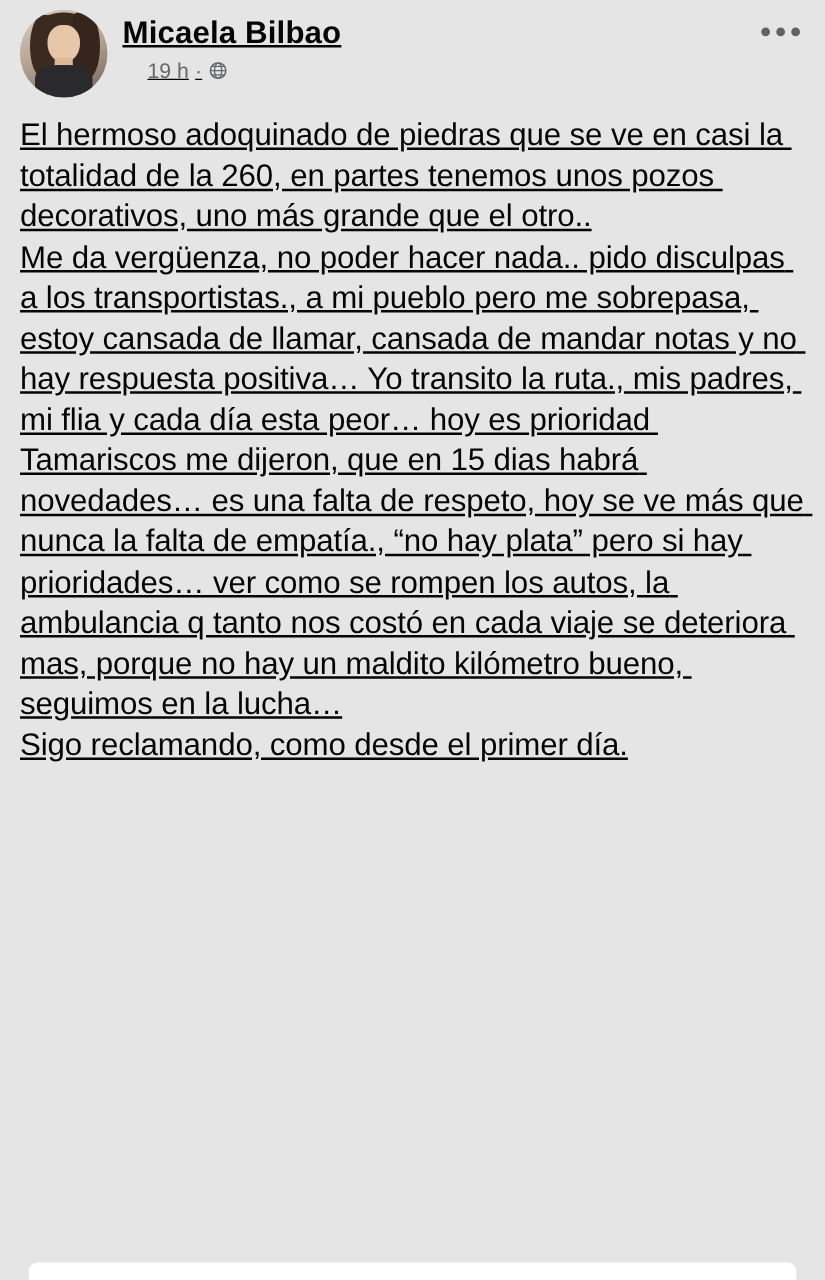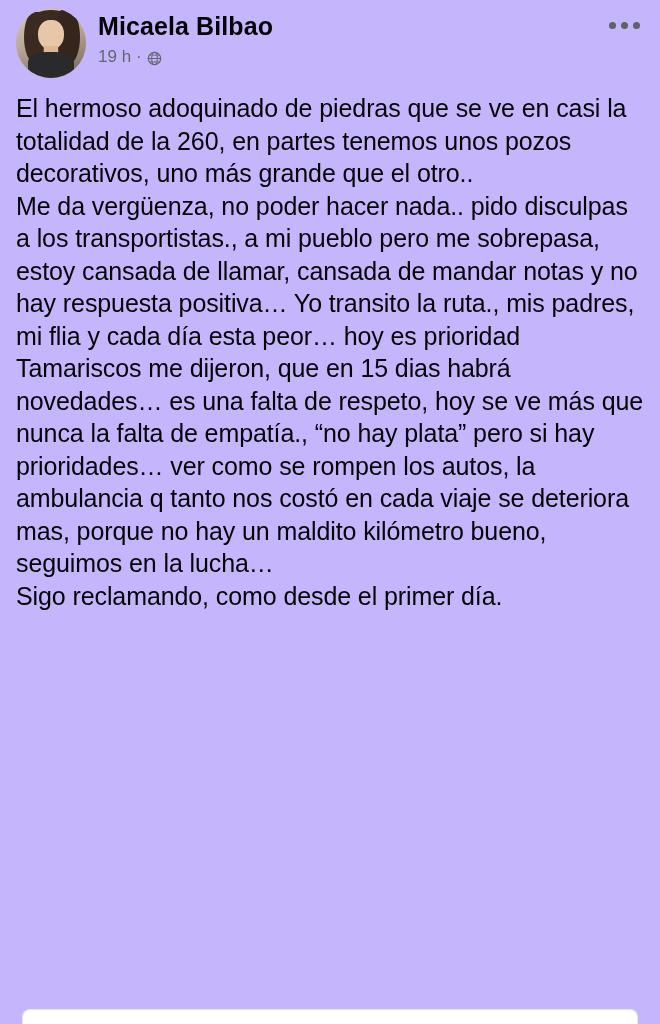--- a/index.html
+++ b/index.html
@@ -12,22 +12,23 @@
     height: 1024px;
     font-family: "Liberation Sans", sans-serif;
     color: #050505;
     overflow: hidden;
   }
 
   .post {
     width: 660px;
     height: 1024px;
     box-sizing: border-box;
-    background: #c4b5fd;
-    position: relative;
+    background: #e5e5e5;
+    position: relative;
+    text-decoration: underline;
   }
 
   
   .post-header {
     display: flex;
     align-items: flex-start;
     padding: 8px 16px 0 16px;
     position: relative;
   }
 
@@ -113,24 +114,25 @@
   .author-name {
     font-size: 25px;
     font-weight: bold;
     line-height: 1.15;
     color: #050505;
     letter-spacing: .1px;
   }
 
   .meta-row {
     display: flex;
-    align-items: center;
+    align-items: flex-start;
     margin-top: 6px;
     color: #65676b;
     font-size: 17px;
+    margin-left: 20px;
   }
   .meta-time { color: #65676b; }
   .meta-dot {
     margin: 0 5px;
     color: #65676b;
   }
   .globe-icon {
     display: inline-block;
     width: 15px;
     height: 15px;

